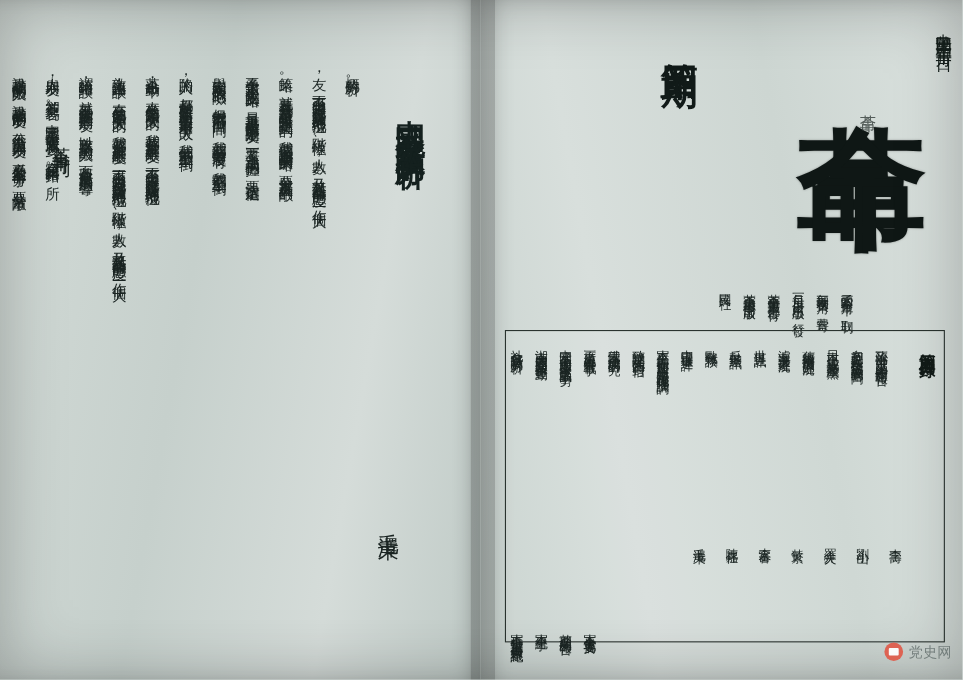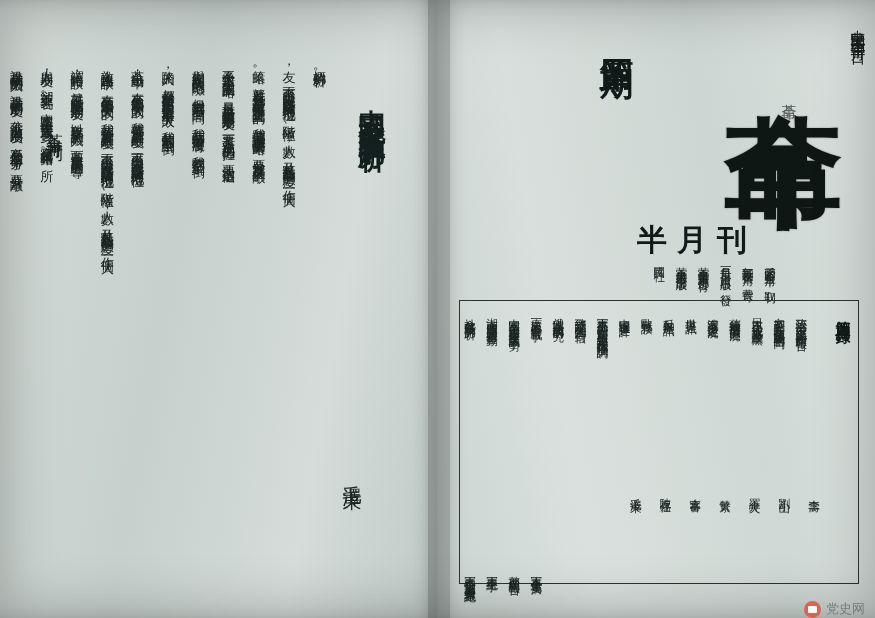--- a/index.html
+++ b/index.html
@@ -132,22 +132,22 @@
   }
   #toc-items .col{display:inline-block;vertical-align:top;height:258px;margin-left:2px;}
   #toc-authors{
     position:absolute;right:36px;bottom:10px;
     height:92px;
     font-size:11.6px;line-height:16px;color:#18221f;
   }
   .mark{font-weight:700;}
   
   #watermark{
-    position:absolute;right:10px;bottom:0;
-    display:flex;align-items:flex-end;gap:5px;
+    position:absolute;right:10px;bottom:16px;
+    display:flex;align-items:flex-start;gap:5px;
     color:#6f7a78;font-size:13px;
     font-family:"Liberation Sans",sans-serif;
     opacity:.92;
   }
   #wm-logo{
     width:17px;height:17px;border-radius:50%;
     background:#e05b4a;position:relative;display:inline-block;
   }
   #wm-logo:after{
     content:"";position:absolute;left:4px;top:5px;width:9px;height:7px;
@@ -190,21 +190,20 @@
   <div class="leaf" id="leaf-right">
 
     <div class="vtext" id="pub-date">中華民國十四年十二月一日</div>
 
     <div class="vtext" id="big-title">革命</div>
 
     <div class="vtext" id="issue-no">第四期</div>
 
     <div class="vtext" id="seal">革命</div>
 
-    <div id="subtitle">半月刊</div>
 
     <div id="pubinfo">
       <div class="vtext col">國民社</div>
       <div class="vtext col">革命軍總司令部出版</div>
       <div class="vtext col">革命軍第二軍軍部發行</div>
       <div class="vtext col">每月一日十六日出版：行發</div>
       <div class="vtext col">每期收費一角：費寄</div>
       <div class="vtext col">函索即分一角半：取刊</div>
     </div>
 

